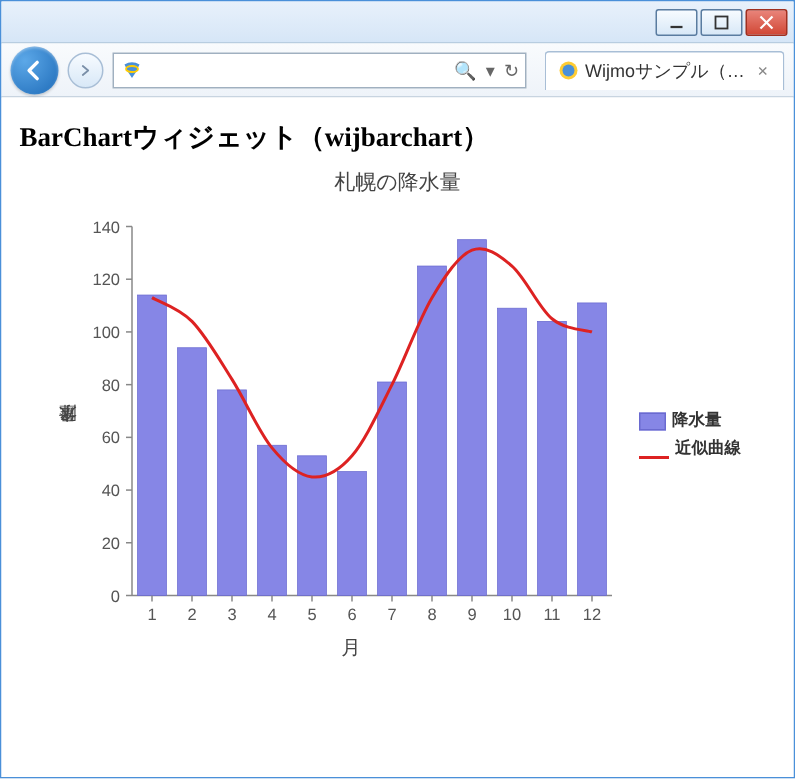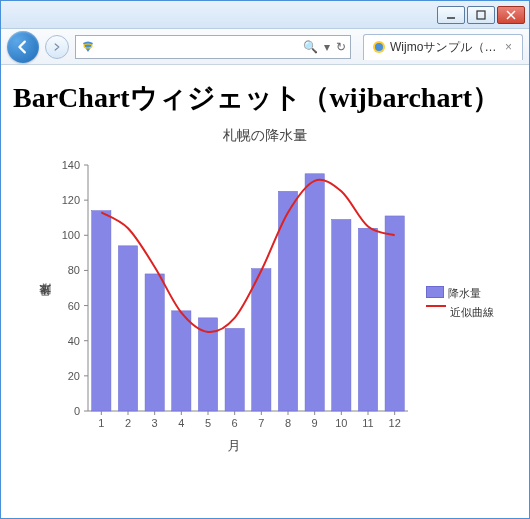--- a/index.html
+++ b/index.html
@@ -24,41 +24,41 @@
     .addr-input { flex: 1; border: none; outline: none; font-size: 12px; color: #333; }
     .addr-icons { display: flex; gap: 6px; align-items: center; color: #666; }
     .addr-icons span { font-size: 12px; }
     .tab-area { display: flex; align-items: center; gap: 4px; margin-left: 6px; }
     .tab { height: 26px; background: #fff; border: 1px solid #a8bed6; border-bottom: none; padding: 0 8px; display: flex; align-items: center; gap: 4px; font-size: 12px; color: #333; max-width: 160px; border-top-left-radius: 3px; border-top-right-radius: 3px; }
     .tab-favicon { width: 14px; height: 14px; }
     .tab-title { flex: 1; overflow: hidden; text-overflow: ellipsis; white-space: nowrap; }
     .tab-close { font-size: 12px; color: #888; cursor: default; padding: 0 2px; }
 
     .page { flex: 1; background: #fff; padding: 14px 12px; overflow: hidden; }
-    .page h1 { font-family: "Times New Roman", serif; font-weight: bold; font-size: 28px; color: #000; margin-bottom: 10px; }
+    .page h1 { font-family: "Times New Roman", serif; font-weight: bold; font-size: 18px; color: #000; margin-bottom: 10px; }
 
     .chart-wrap { display: flex; flex-direction: column; align-items: center; }
     .chart-title { font-family: "MS PGothic", sans-serif; font-size: 14px; color: #444; margin-bottom: 10px; }
 
     .chart-body { display: flex; align-items: center; }
     .ylabel-wrap { width: 18px; display: flex; align-items: center; justify-content: center; }
     .ylabel { writing-mode: vertical-rl; font-size: 12px; color: #444; transform: rotate(180deg); }
 
     .plot-col { display: flex; flex-direction: column; align-items: center; }
 
     svg.plot { display: block; }
     .axis-line { stroke: #888; stroke-width: 1; }
     .tick-lbl { font-size: 11px; fill: #555; font-family: Tahoma, sans-serif; }
     .bar { fill: #8686e6; stroke: #6a6ad0; stroke-width: 0.5; }
     .trend { fill: none; stroke: #d22; stroke-width: 2; }
 
     .xlabel { font-size: 13px; color: #444; margin-top: 2px; }
 
     .legend { margin-left: 12px; font-size: 11px; color: #333; }
-    .legend-row { display: flex; align-items: flex-start; gap: 4px; margin-bottom: 4px; }
+    .legend-row { display: flex; align-items: flex-end; gap: 4px; margin-bottom: 4px; font-weight: bold; }
     .legend-swatch-bar { width: 18px; height: 12px; background: #8686e6; border: 1px solid #6a6ad0; }
     .legend-swatch-line { width: 20px; height: 2px; background: #d22; }
   </style>
 </head>
 <body>
 
 <div class="window">
 
   <div class="titlebar">
     <div class="win-btn">

